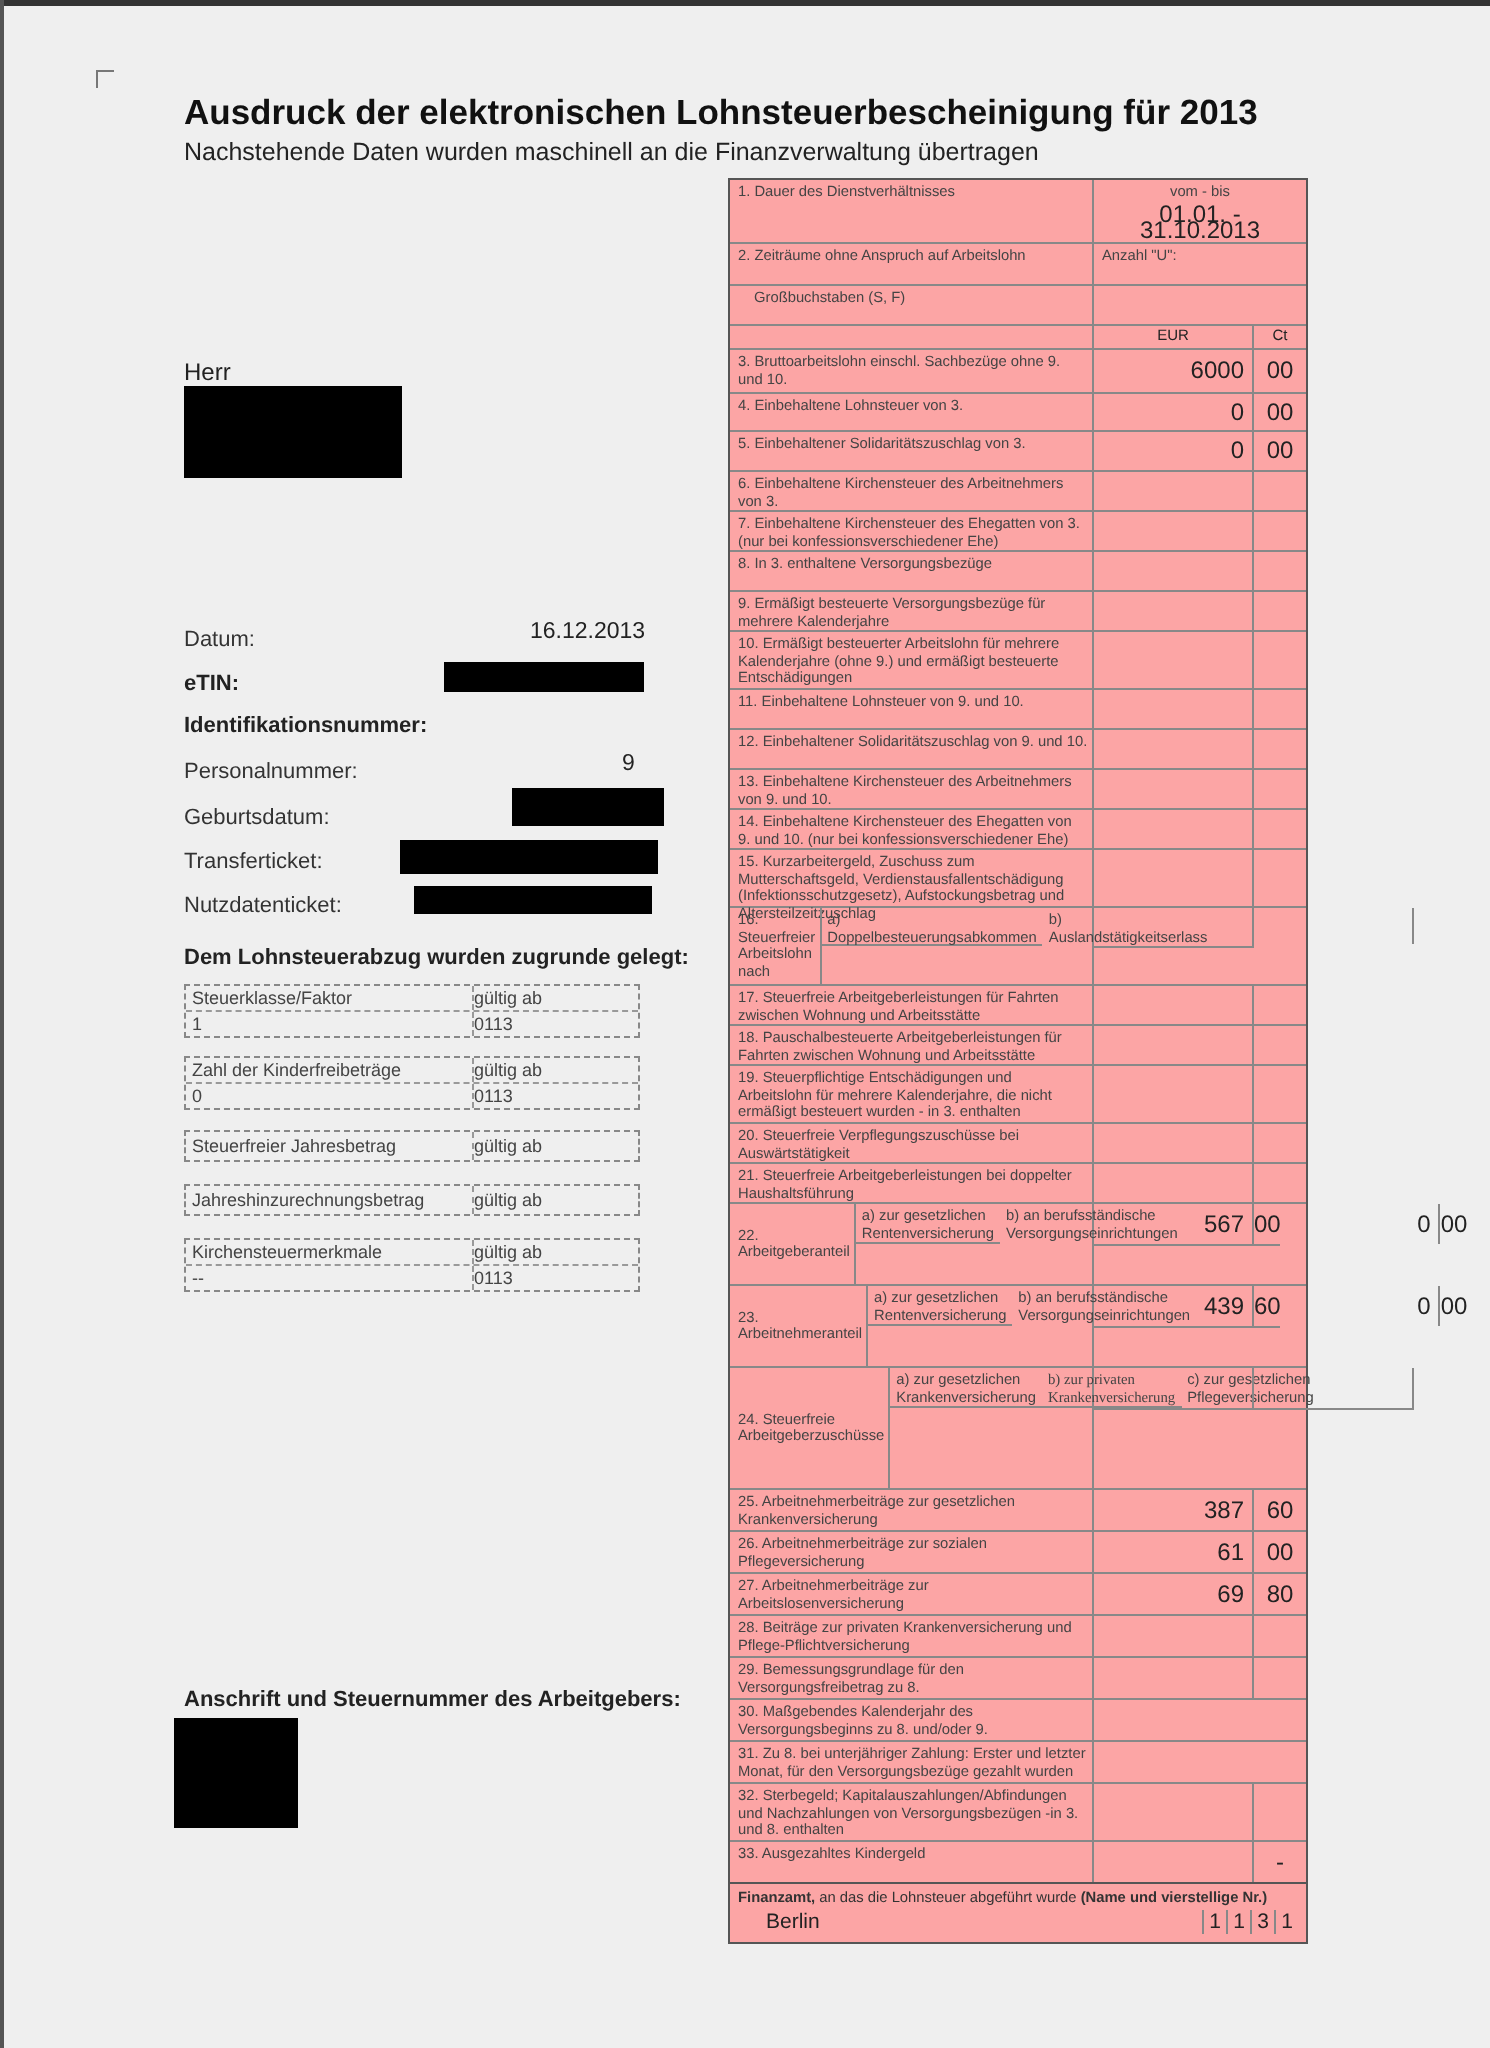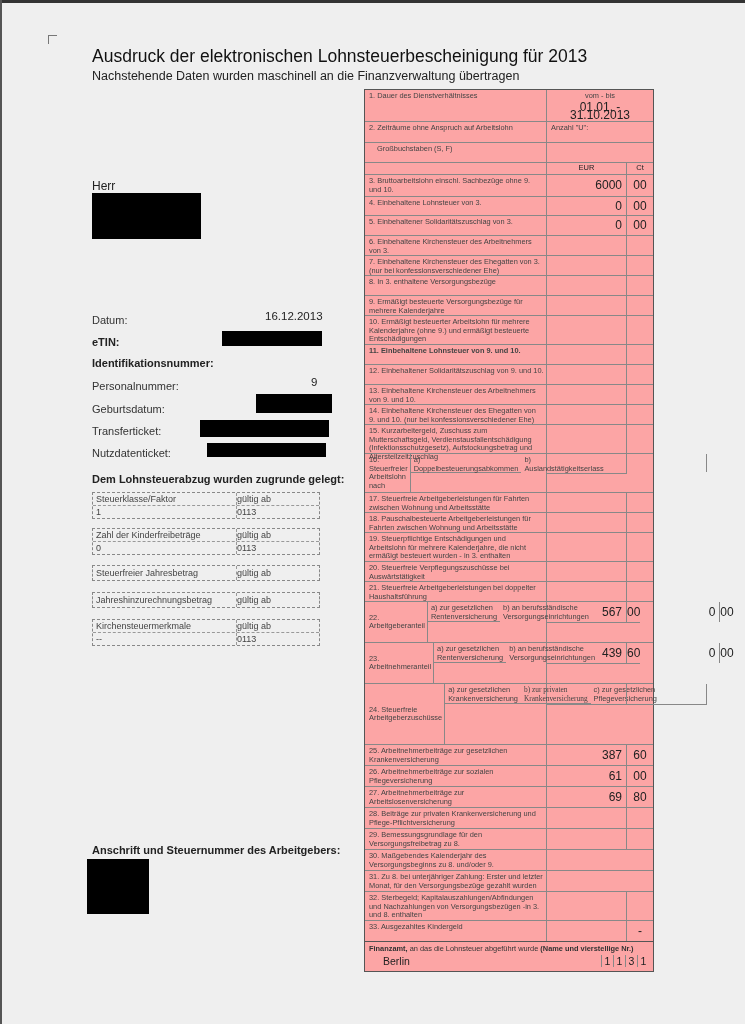--- a/index.html
+++ b/index.html
@@ -1,21 +1,21 @@
 <!DOCTYPE html>
 <html><head>
 <meta charset="utf-8">
 <style>
   html,body{margin:0;padding:0;}
   body{width:745px;height:1024px;background:#efefef;position:relative;overflow:hidden;
        font-family:"Liberation Sans",sans-serif;color:#222;}
   .page-edge-top{position:absolute;left:0;top:0;width:745px;height:3px;background:#333;}
   .page-edge-left{position:absolute;left:0;top:0;width:2px;height:1024px;background:#555;}
   .corner-mark{position:absolute;left:48px;top:35px;width:8px;height:8px;border-left:1px solid #777;border-top:1px solid #777;}
-  .title{position:absolute;left:92px;top:46px;font-size:17.5px;font-weight:normal;color:#111;white-space:nowrap;}
+  .title{position:absolute;left:92px;top:46px;font-size:17.5px;font-weight:bold;color:#111;white-space:nowrap;}
   .subtitle{position:absolute;left:92px;top:69px;font-size:12.5px;color:#222;white-space:nowrap;}
 
   
   .abs{position:absolute;white-space:nowrap;}
   .lbl{font-size:11px;color:#333;}
   .lbl.b{font-weight:bold;color:#222;}
   .redact{position:absolute;background:#000;}
   .section-h{font-size:11px;font-weight:bold;color:#222;}
 
   .dbox{position:absolute;left:92px;width:226px;border:1px dashed #888;font-size:9px;color:#444;}
@@ -183,21 +183,21 @@
     <div class="row" style="height:19px;">
         <div class="desc">9. Ermäßigt besteuerte Versorgungsbezüge für mehrere Kalenderjahre</div>
         <div class="eur"></div>
         <div class="ct"></div>
       </div>
     <div class="row" style="height:28px;">
         <div class="desc">10. Ermäßigt besteuerter Arbeitslohn für mehrere Kalenderjahre (ohne 9.) und ermäßigt besteuerte Entschädigungen</div>
         <div class="eur"></div>
         <div class="ct"></div>
       </div>
-    <div class="row" style="height:19px;font-weight:bold;">
+    <div class="row" style="height:19px;">
         <div class="desc">11. Einbehaltene Lohnsteuer von 9. und 10.</div>
         <div class="eur"></div>
         <div class="ct"></div>
       </div>
     <div class="row" style="height:19px;">
         <div class="desc">12. Einbehaltener Solidaritätszuschlag von 9. und 10.</div>
         <div class="eur"></div>
         <div class="ct"></div>
       </div>
     <div class="row" style="height:19px;">

